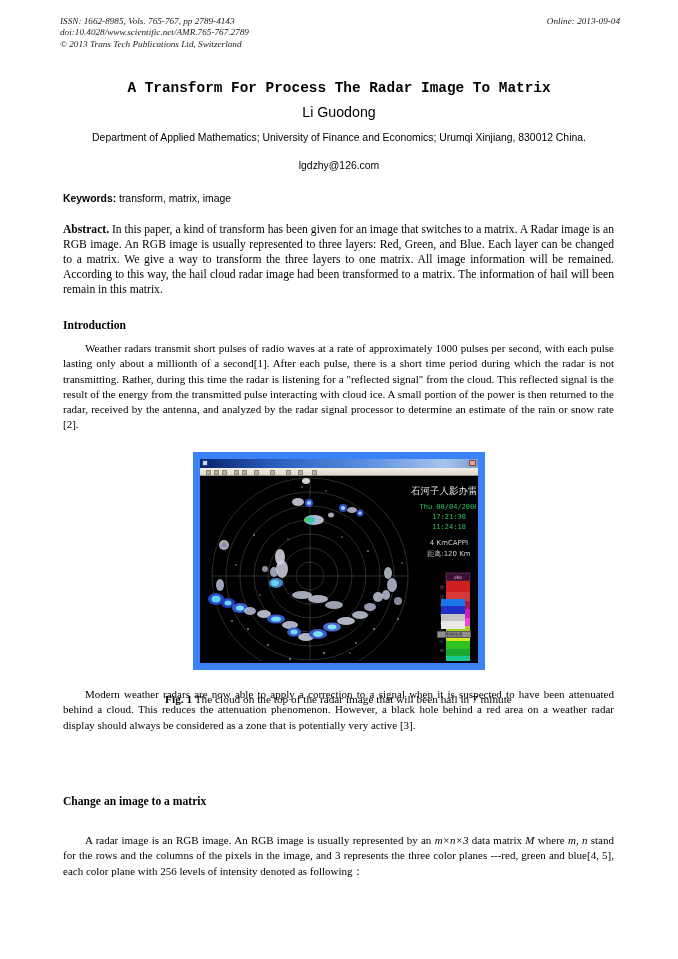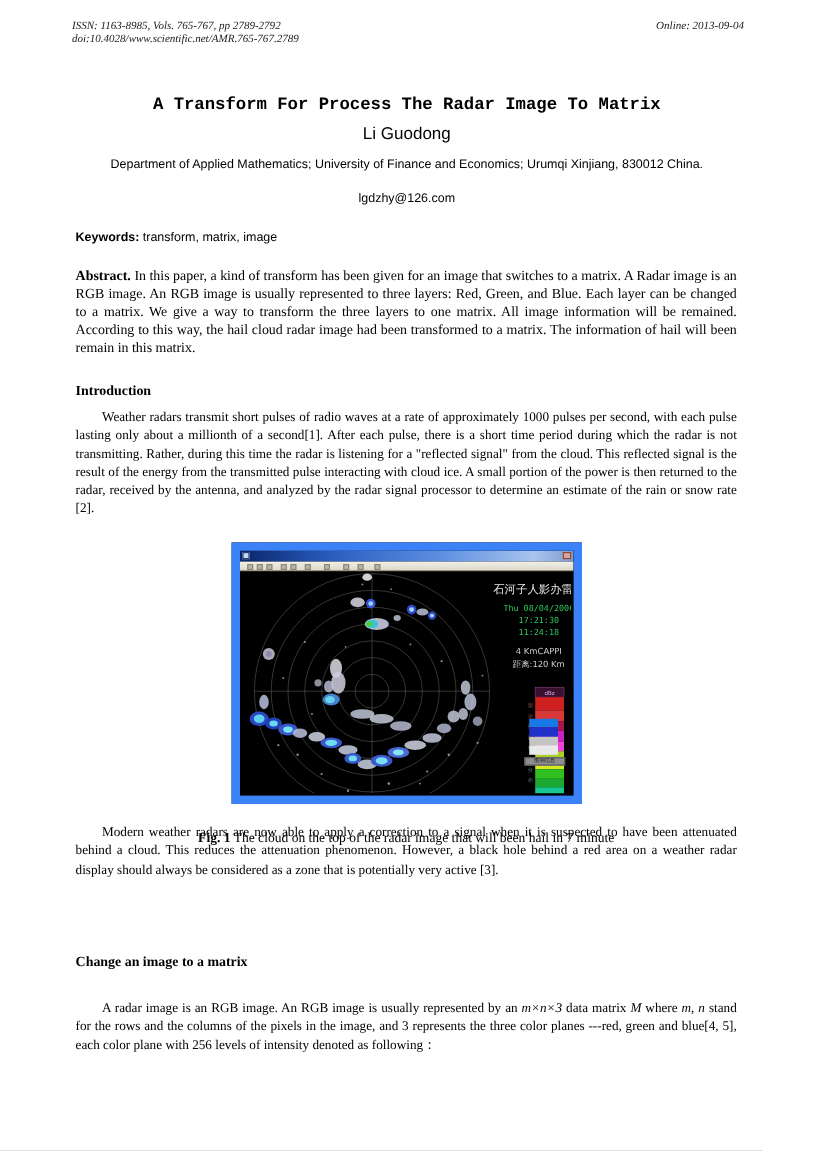--- a/index.html
+++ b/index.html
@@ -206,22 +206,23 @@
     font-size: 11.3px;
   }
   .fig-caption .fg { font-weight: bold; }
 </style>
 </head>
 <body>
 
 <div class="page">
 
   <div class="journal-header">
-    <div class="line">ISSN: 1163-8985, Vols. 765-767, pp 2789-2792</div>
+    <div class="line">ISSN: 1662-8985, Vols. 765-767, pp 2789-4143</div>
     <div class="line">doi:10.4028/www.scientific.net/AMR.765-767.2789</div>
+    <div class="line">© 2013 Trans Tech Publications Ltd, Switzerland</div>
     <div class="online-date">Online: 2013-09-04</div>
   </div>
 
   <div class="paper-title">A Transform For Process The Radar Image To Matrix</div>
   <div class="paper-author">Li Guodong</div>
   <div class="affiliation">Department of Applied Mathematics; University of Finance and Economics; Urumqi Xinjiang, 830012 China.</div>
   <div class="email">lgdzhy@126.com</div>
 
   <div class="keywords">
     <span class="kw-label">Keywords:</span>

